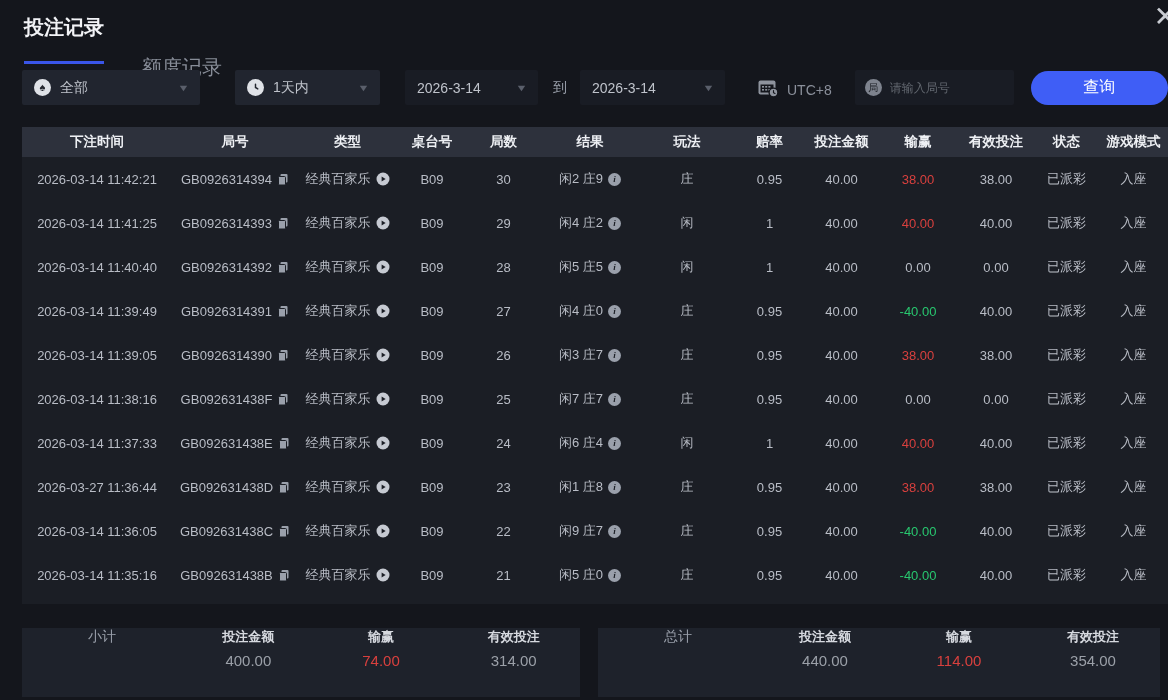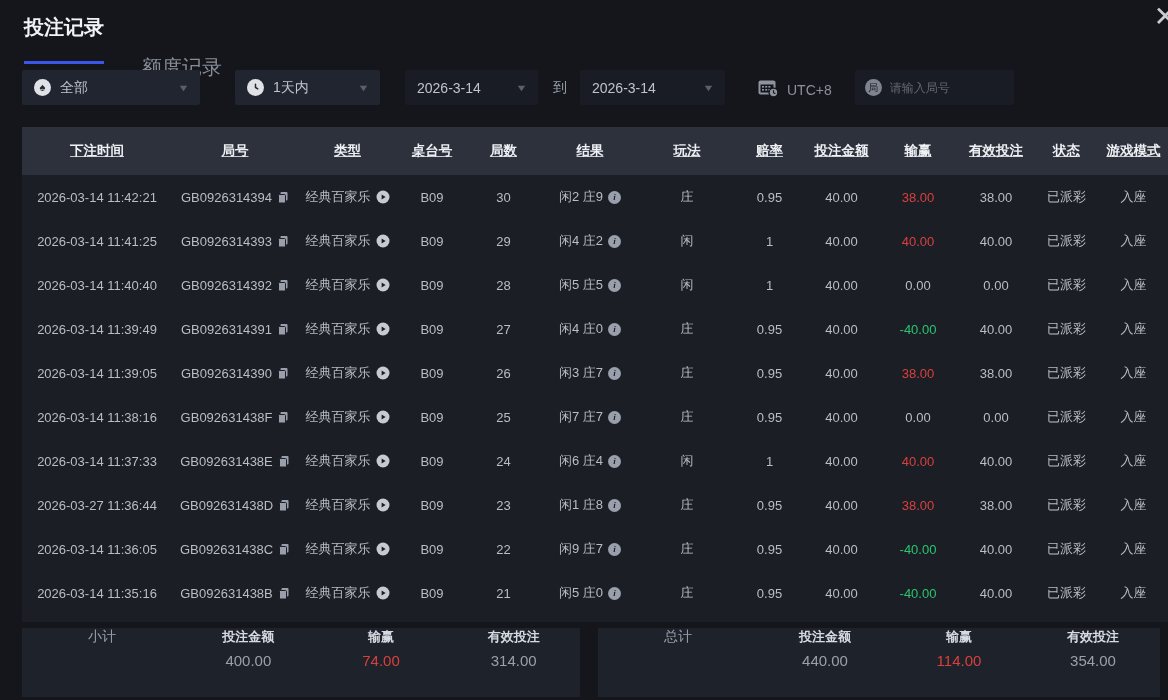--- a/index.html
+++ b/index.html
@@ -51,21 +51,21 @@
     font-size:12px; width:100%; font-family:inherit;
   }
   .round-input input::placeholder { color:#62676f; }
   .query-btn {
     margin-left:17px; width:137px; height:34px; border:none; border-radius:17px;
     background:#3f5ef6; color:#ffffff; font-size:16px; cursor:pointer; font-family:inherit;
   }
   
   .table-wrap { position:absolute; top:127px; left:22px; width:1146px; background:#1b1e25; padding-bottom:7px; }
   .tgrid { display:grid; grid-template-columns:150px 126px 99px 70px 73px 100px 94px 71px 73px 80px 76px 65px 69px; align-items:center; }
-  .thead { background:#2d313c; height:48px;text-decoration:underline; }
+  .thead { background:#2d313c; height:30px; }
   .th { text-align:center; font-size:13.5px; font-weight:bold; color:#eef0f4; white-space:nowrap; }
   .trow { height:44px; }
   .td { text-align:center; font-size:13px; color:#b9bdc6; white-space:nowrap;
         display:flex; align-items:center; justify-content:center; gap:5px; }
   .mini-icon { flex:none; display:inline-flex; cursor:pointer; }
   .info-dot {
     width:13px; height:13px; border-radius:50%; background:#9aa0ab; color:#1b1e25;
     font-size:9px; font-weight:bold; display:inline-flex; align-items:center;
     justify-content:center; cursor:pointer; font-family:"Liberation Serif", serif; font-style:italic;
   }
@@ -136,20 +136,21 @@
       <path d="M16.5 12.6 v2 l1.5 0.9" stroke="#14161c" stroke-width="1.1" fill="none" stroke-linecap="round"></path>
     </svg>
     <span>UTC+8</span>
   </div>
 
   <div class="round-input">
     <span class="round-icon">局</span>
     <input type="text" placeholder="请输入局号" style="">
   </div>
 
+  <button class="query-btn">查询</button>
 </div>
 
 <div class="table-wrap">
   <div class="tgrid thead">
       <div class="th">下注时间</div>
       <div class="th">局号</div>
       <div class="th">类型</div>
       <div class="th">桌台号</div>
       <div class="th">局数</div>
       <div class="th">结果</div>

